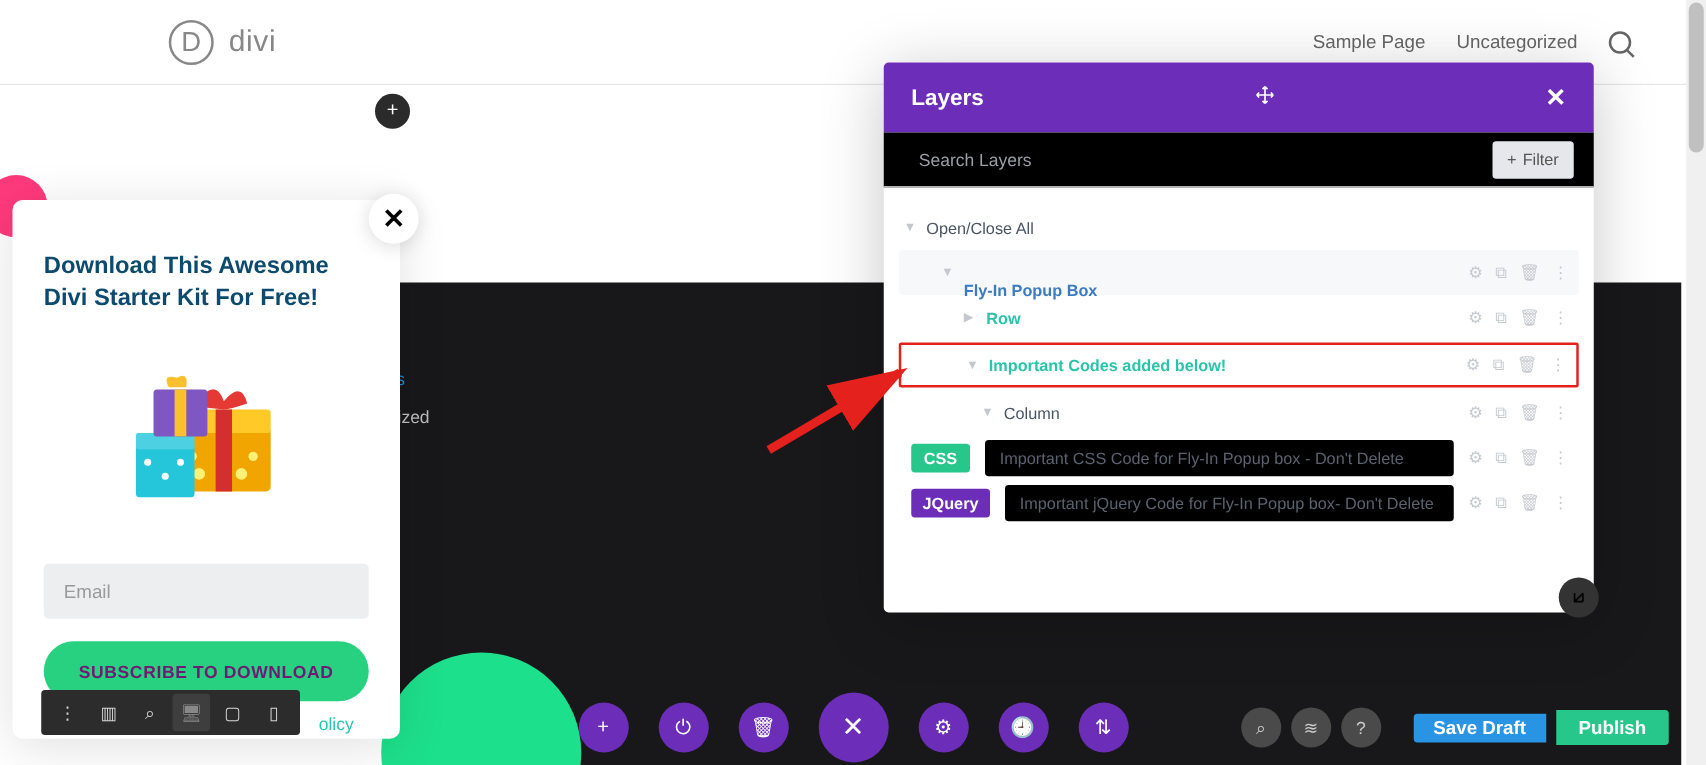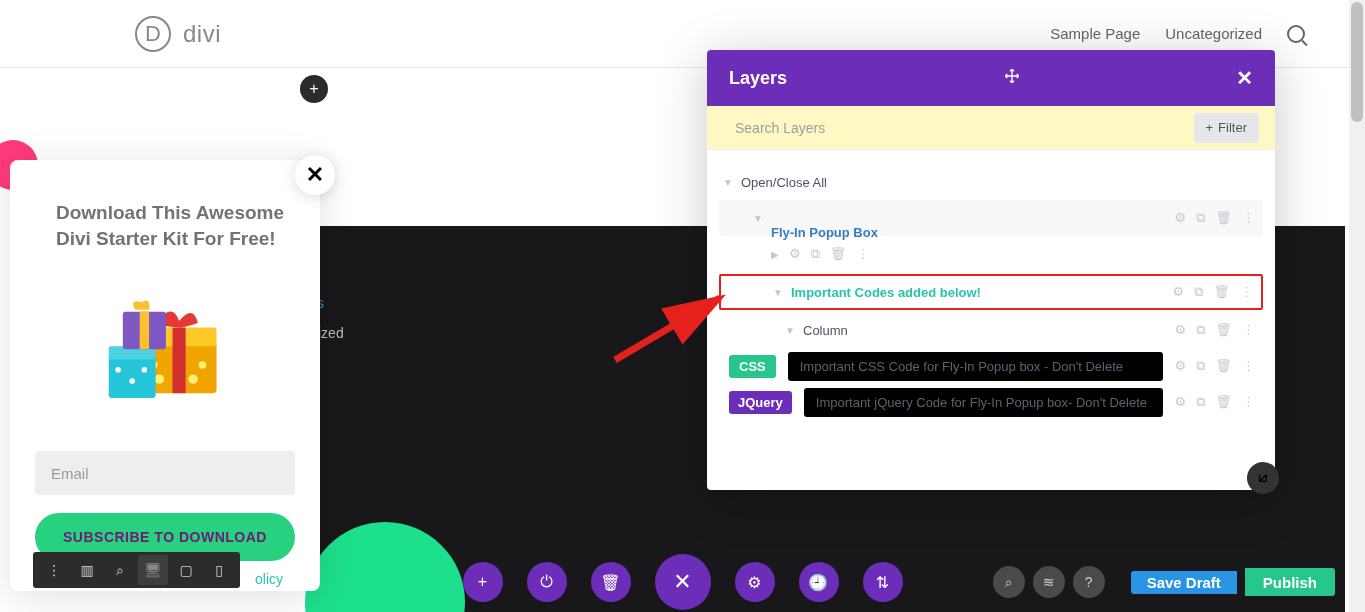--- a/index.html
+++ b/index.html
@@ -15,21 +15,21 @@
 .nav-search { width: 18px; height: 18px; border: 2px solid #666; border-radius: 50%; position: relative; cursor: pointer; }
 .nav-search::after { content: ''; position: absolute; width: 7px; height: 2px; background: #666; transform: rotate(45deg); bottom: -3px; right: -5px; }
 
 
 .fab-plus { position: absolute; left: 300px; top: 75px; width: 28px; height: 28px; background: #2b2b2b; border-radius: 50%; display: flex; align-items: center; justify-content: center; color: #fff; font-size: 16px; cursor: pointer; }
 
 
 .starter-card { position: absolute; left: 10px; top: 160px; width: 310px; background: #fff; border-radius: 8px; padding: 40px 25px 30px; box-shadow: 0 6px 40px rgba(0,0,0,0.12); }
 .pink-dot { position: absolute; left: -12px; top: 140px; width: 50px; height: 50px; background: #ff3a7c; border-radius: 50%; z-index: -1; }
 .starter-close { position: absolute; left: 295px; top: 155px; width: 40px; height: 40px; background: #fff; border-radius: 50%; display: flex; align-items: center; justify-content: center; font-size: 22px; font-weight: 700; box-shadow: 0 2px 15px rgba(0,0,0,0.15); cursor: pointer; z-index: 5; }
-.starter-title { font-size: 19px; font-weight: 700; color: #737373; line-height: 1.35; margin-bottom: 25px; margin-left: 21px; }
+.starter-title { font-size: 19px; font-weight: 700; color: #0c4a6e; line-height: 1.35; margin-bottom: 25px; }
 .gift-img { width: 190px; height: 150px; margin: 0 auto 25px; display: block; }
 .email-input { width: 100%; height: 44px; background: #eceef0; border: none; padding: 0 16px; font-size: 15px; color: #333; border-radius: 4px; margin-bottom: 18px; }
 .email-input::placeholder { color: #9a9a9a; }
 .subscribe-btn { background: #27d17f; color: #701a75; border: none; padding: 16px 28px; font-size: 14px; font-weight: 700; letter-spacing: 0.5px; border-radius: 30px; cursor: pointer; white-space: nowrap; }
 .policy-link { color: #27c7b5; font-size: 14px; position: absolute; left: 255px; bottom: 25px; }
 
 
 .mini-toolbar { position: absolute; left: 33px; top: 552px; background: #2c2c2c; height: 36px; display: flex; align-items: center; padding: 0 6px; border-radius: 3px; gap: 3px; z-index: 6;}
 .mini-btn { width: 30px; height: 30px; display: flex; align-items: center; justify-content: center; color: #d0d0d0; cursor: pointer; border-radius: 3px; font-size: 14px; }
 .mini-btn.active { background: #3e3e3e; color: #888; }
@@ -39,21 +39,21 @@
 .green-blob { position: absolute; left: 305px; bottom: -70px; width: 160px; height: 160px; background: #1de08c; border-radius: 50%; }
 .canvas-text1 { position: absolute; left: 317px; top: 295px; color: #2a88c7; font-size: 14px; }
 .canvas-text2 { position: absolute; left: 318px; top: 325px; color: #bbb; font-size: 14px; }
 
 
 .layers-panel { position: absolute; left: 707px; top: 50px; width: 568px; height: 440px; background: #fff; border-radius: 4px; box-shadow: 0 8px 50px rgba(0,0,0,0.22); overflow: visible; }
 .layers-header { background: #6c2eb9; color: #fff; height: 56px; display: flex; align-items: center; padding: 0 22px; justify-content: space-between; border-radius: 4px 4px 0 0; }
 .layers-title { font-size: 18px; font-weight: 700; }
 .layers-move-icon { color: #fff; font-size: 18px; cursor: move; }
 .layers-close { font-size: 20px; cursor: pointer; font-weight: 600; }
-.layers-search-row { height: 44px; background: #fef9c3; display: flex; align-items: center; padding: 0 16px 0 28px; justify-content: space-between; border-bottom: 1px solid #eee; }
+.layers-search-row { height: 44px; background: #000000; display: flex; align-items: center; padding: 0 16px 0 28px; justify-content: space-between; border-bottom: 1px solid #eee; }
 .layers-search { border: none; background: transparent; font-size: 14px; color: #888; outline: none; flex: 1; }
 .layers-search::placeholder { color: #9a9fa7; }
 .filter-btn { background: #e5e7eb; color: #555; height: 30px; padding: 0 12px; border: none; border-radius: 3px; font-size: 13px; display: flex; align-items: center; gap: 5px; cursor: pointer; }
 .layers-body { padding: 14px 12px; }
 .layer-row { display: flex; align-items: center; height: 36px; font-size: 13px; position: relative; border-radius: 3px; padding-right: 8px; }
 .layer-toggle { color: #c4c8ce; font-size: 10px; margin-right: 8px; margin-left: 4px; width: 10px; display: inline-block; }
 .layer-label { flex: 1; color: #4a5568; }
 .layer-label.blue { color: #3c7bbf; font-weight: 600; margin-top: 28px; }
 .layer-label.teal { color: #29c4a9; font-weight: 700; }
 .layer-actions { display: flex; gap: 10px; color: #c6cad0; font-size: 13px; }
@@ -179,20 +179,21 @@
       <span class="layer-label blue">Fly-In Popup Box</span>
       <span class="layer-actions">
         <span>⚙</span>
         <span>⧉</span>
         <span>🗑</span>
         <span>⋮</span>
       </span>
     </div>
     <div class="layer-row indent-2">
       <span class="layer-toggle">▶</span>
+      <span class="layer-label teal">Row</span>
       <span class="layer-actions">
         <span>⚙</span>
         <span>⧉</span>
         <span>🗑</span>
         <span>⋮</span>
       </span>
     </div>
     <div class="layer-row indent-2 highlight-row">
       <span class="layer-toggle">▼</span>
       <span class="layer-label teal">Important Codes added below!</span>

